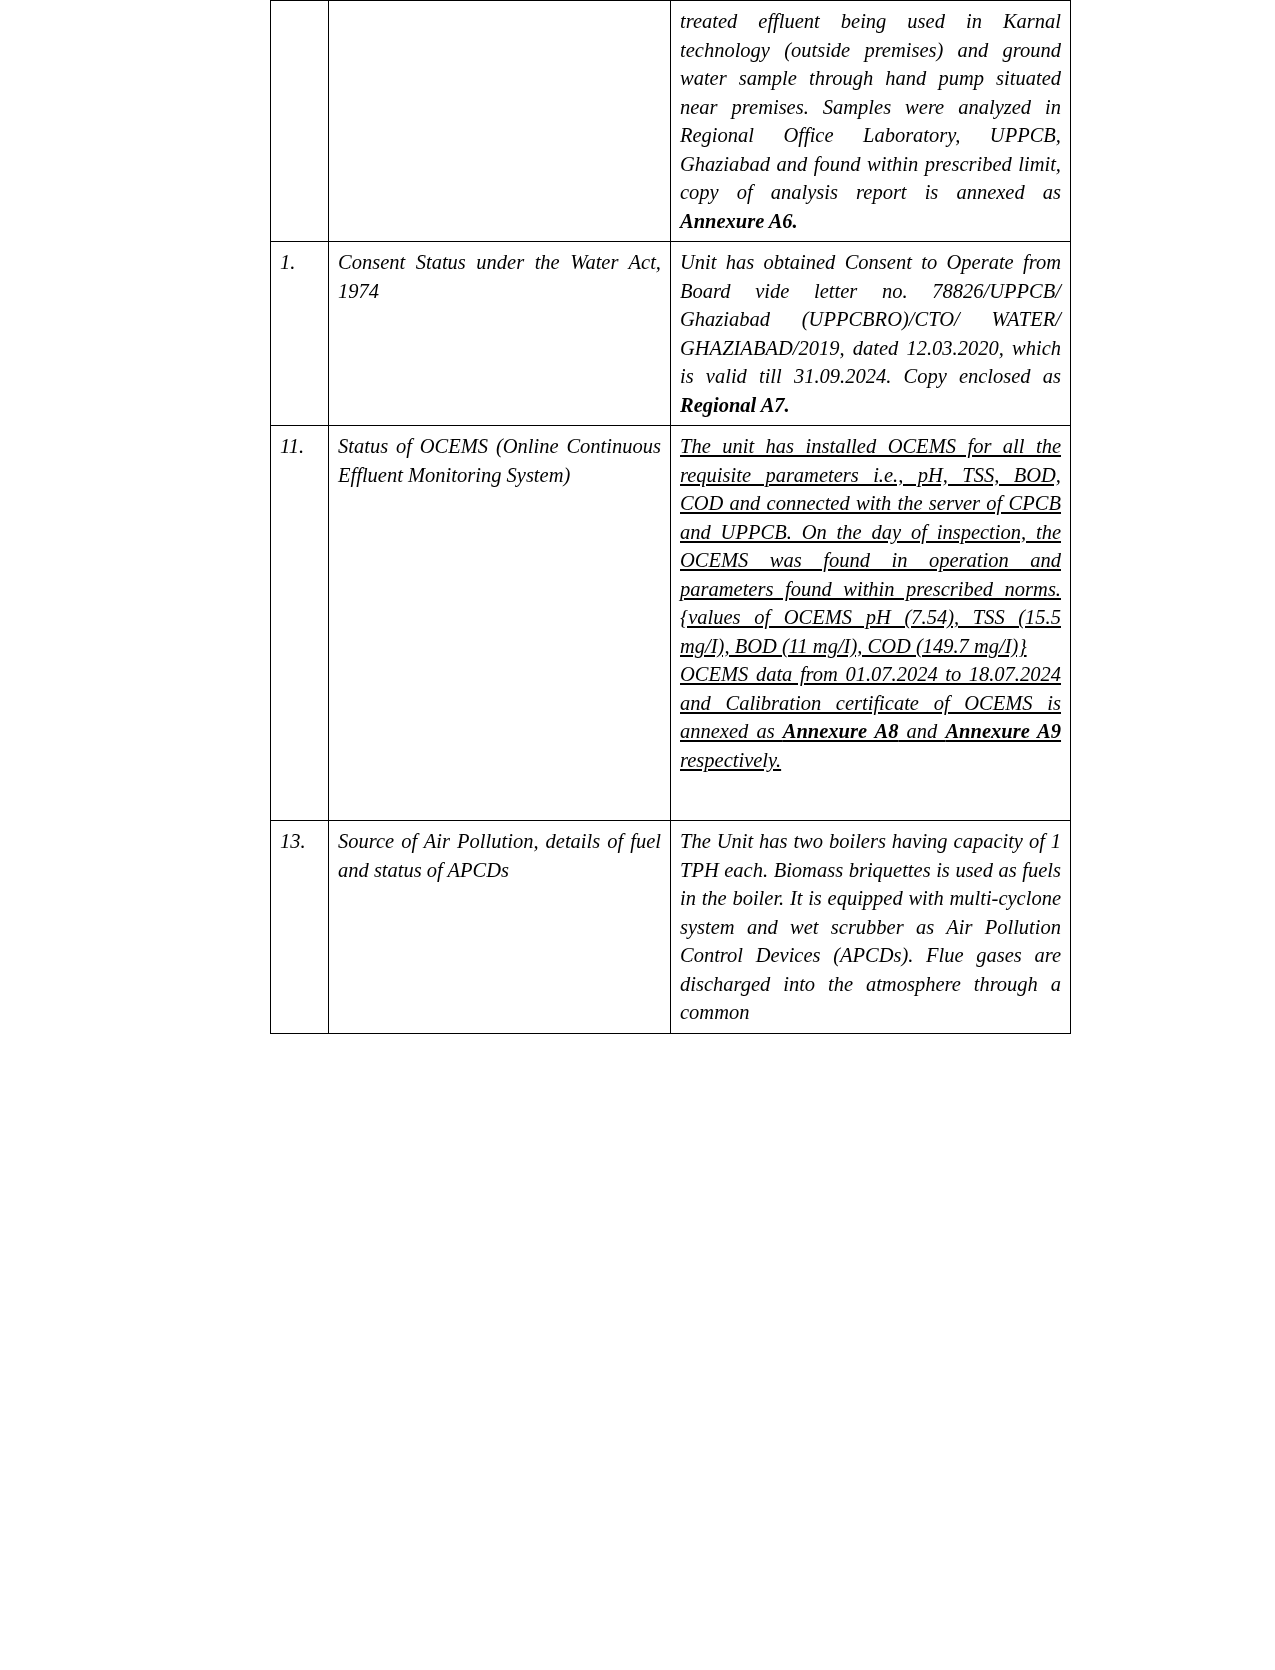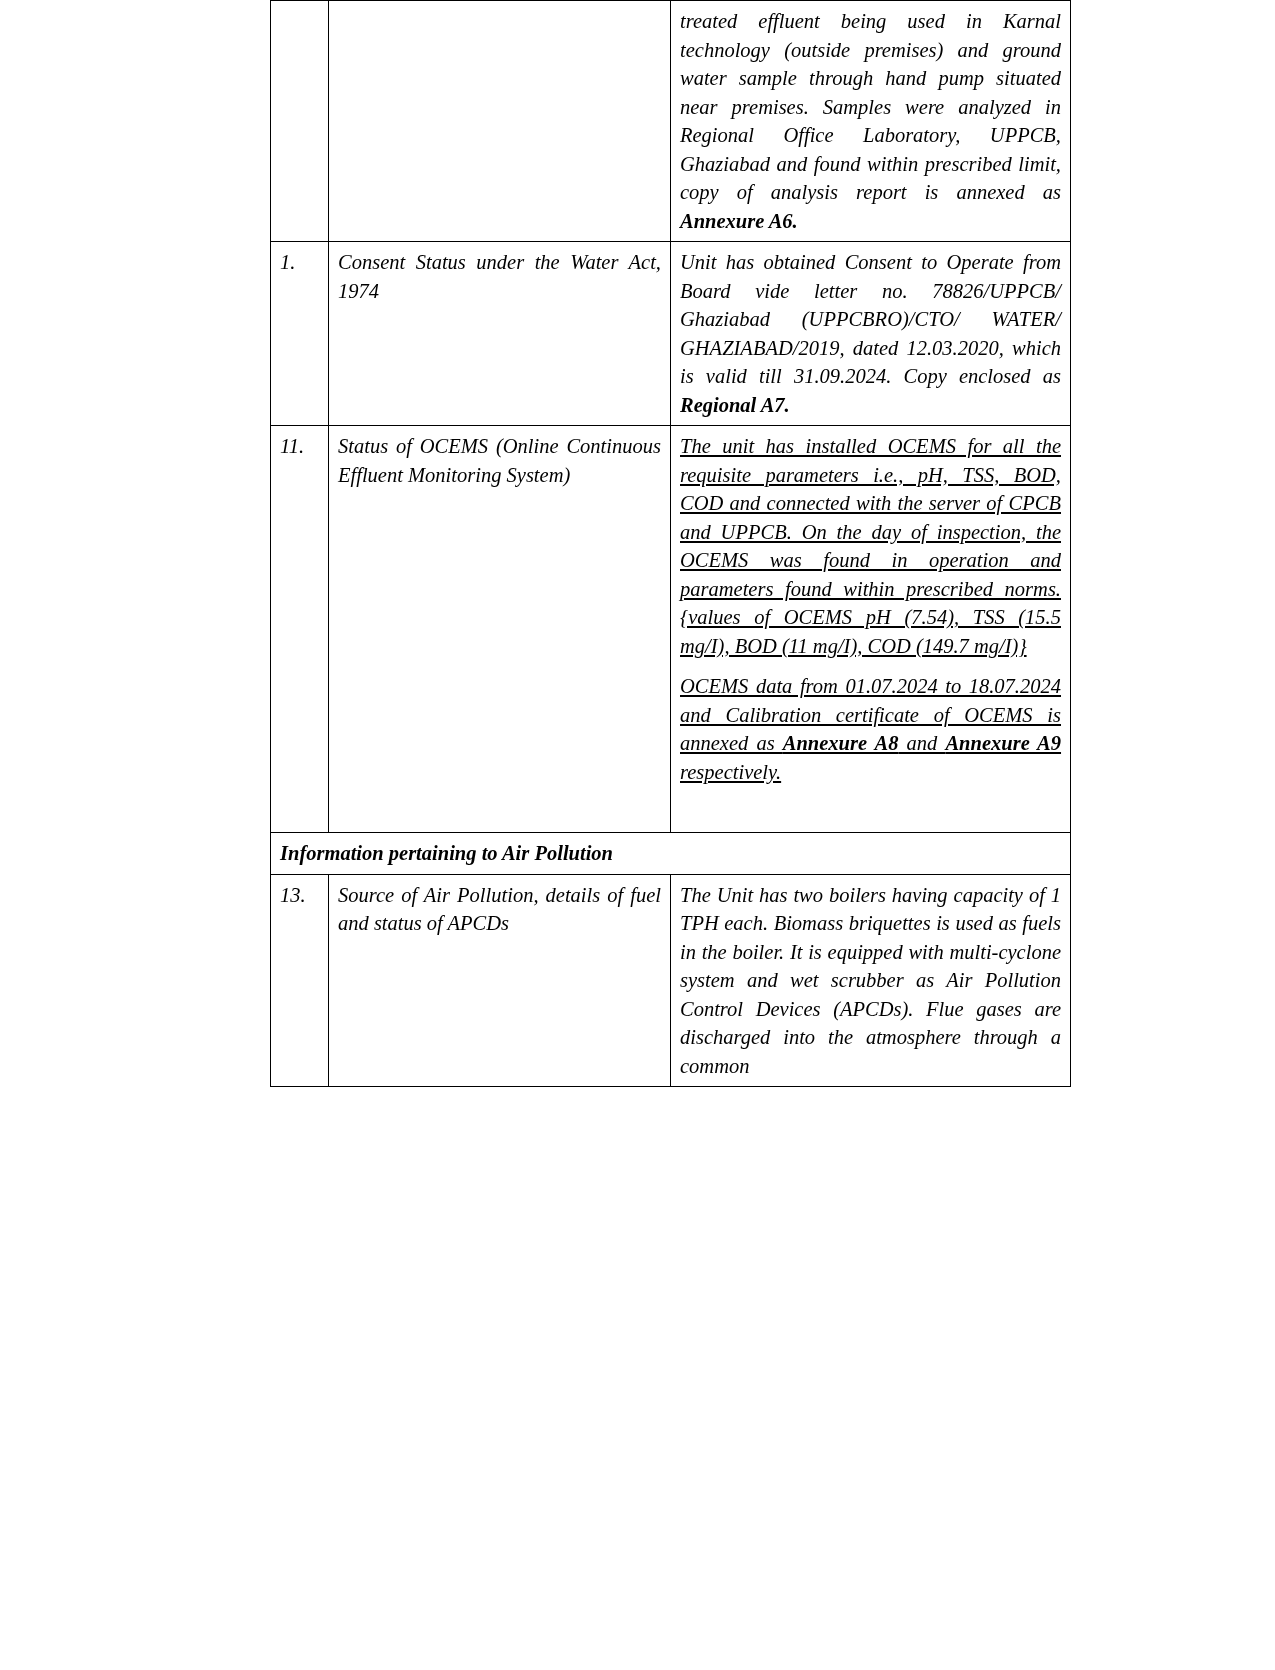--- a/index.html
+++ b/index.html
@@ -61,21 +61,21 @@
     padding-bottom: 26px;
     font-size: 21px;
   }
   b, .bold { font-weight: bold; }
   .tall-pad { padding-bottom: 22px; }
   .value p {
     margin: 0;
     text-decoration: underline;
   }
   .value p + p {
-    margin-top: 12px;
+    margin-top: 0px;
   }
   .cell-text {
     display: block;
   }
 </style>
 </head>
 <body>
 
 <div class="page">
 
@@ -106,23 +106,20 @@
       <tr>
         <td class="num">11.</td>
         <td class="label">Status of OCEMS (Online Continuous Effluent Monitoring System)</td>
         <td class="value" style="padding-bottom:46px;">
           <p>The unit has installed OCEMS for all the requisite parameters i.e., pH, TSS, BOD, COD and connected with the server of CPCB and UPPCB. On the day of inspection, the OCEMS was found in operation and parameters found within prescribed norms. {values of OCEMS pH (7.54), TSS (15.5 mg/I), BOD (11 mg/I), COD (149.7 mg/I)}</p>
           <p><span>OCEMS data from 01.07.2024 to 18.07.2024 and Calibration certificate of OCEMS is annexed as </span><b>Annexure A8</b><span> and </span><b>Annexure A9</b><span> respectively.</span></p>
         </td>
       </tr>
 
 
-      <tr>
-        <td class="section-head" colspan="3">Information pertaining to Air Pollution</td>
-      </tr>
 
       <tr>
         <td class="num">13.</td>
         <td class="label">Source of Air Pollution, details of fuel and status of APCDs</td>
         <td class="value">
           <span class="cell-text">The Unit has two boilers having capacity of 1 TPH each. Biomass briquettes is used as fuels in the boiler. It is equipped with multi-cyclone system and wet scrubber as Air Pollution Control Devices (APCDs). Flue gases are discharged into the atmosphere through a common</span>
         </td>
       </tr>
 
     </tbody>

